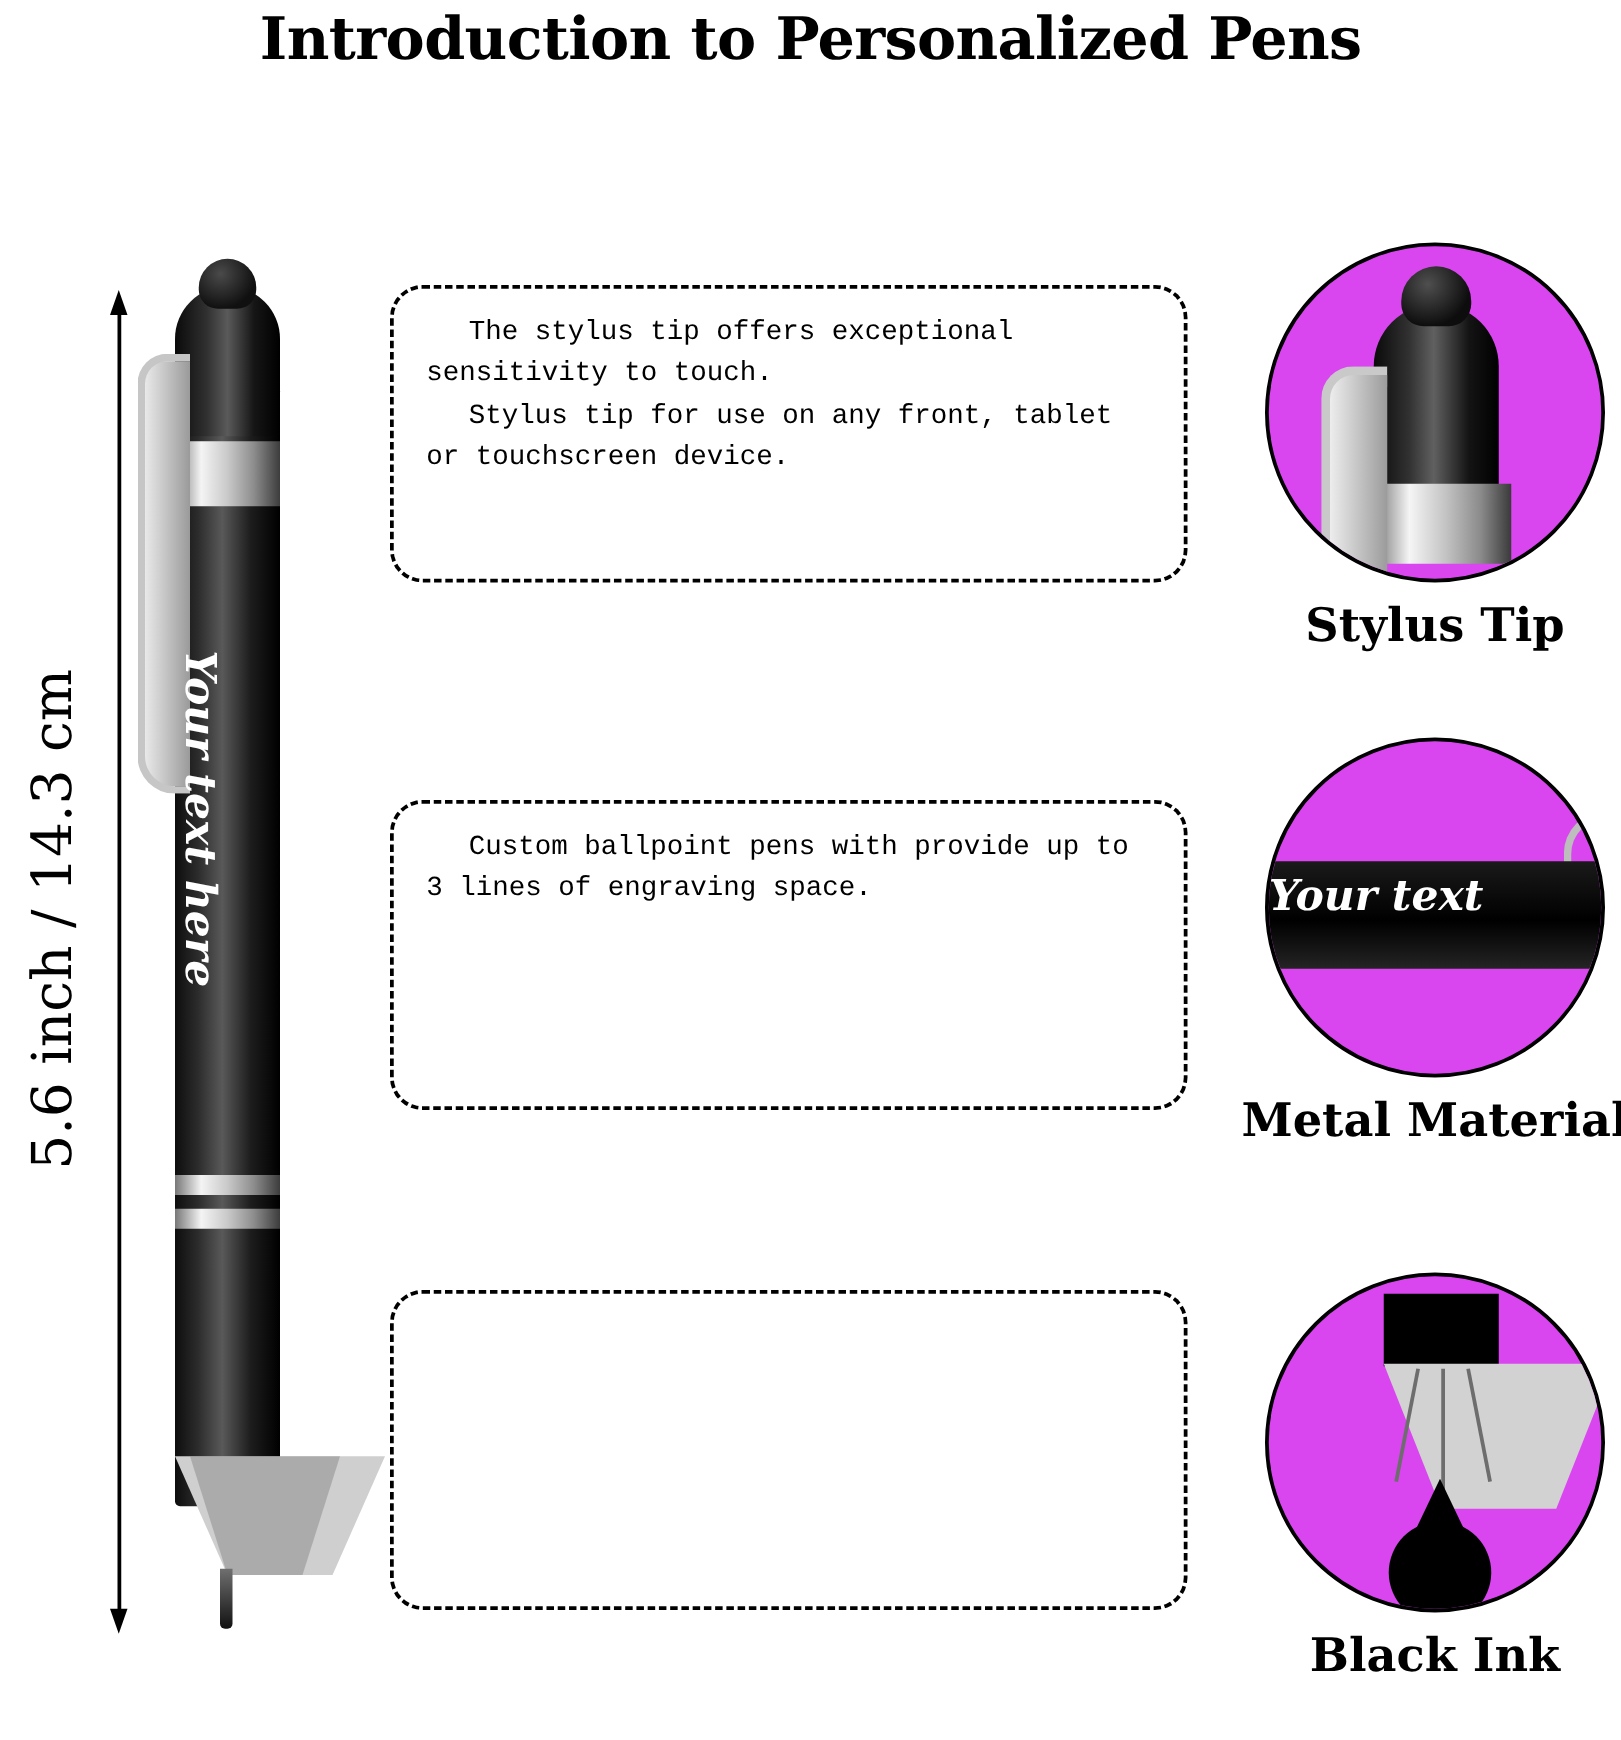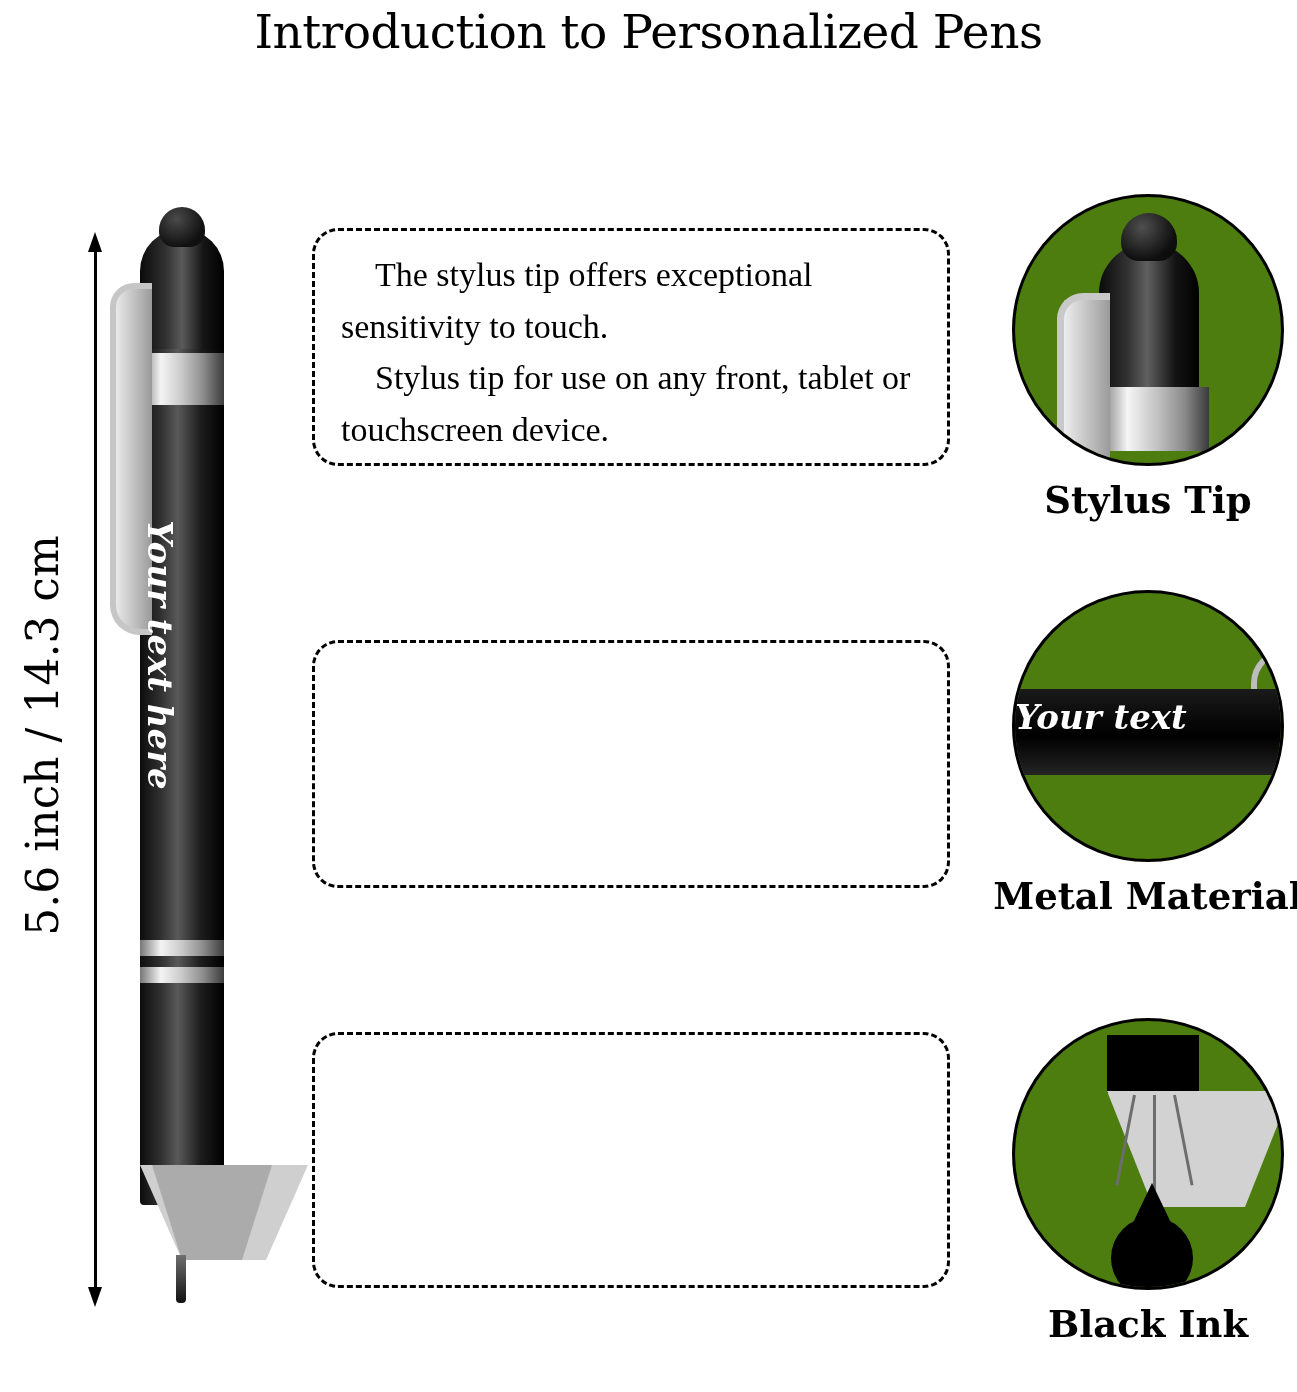--- a/index.html
+++ b/index.html
@@ -17,21 +17,21 @@
   }
 
   
   .title {
     position: absolute;
     top: 4px;
     left: 0;
     width: 1297px;
     text-align: center;
     font-family: "DejaVu Serif", serif;
-    font-weight: normal;
+    font-weight: bold;
     font-size: 47px;
     letter-spacing: -0.5px;
     white-space: nowrap;
   }
 
   
   .measure-axis {
     position: absolute;
     left: 88px;
     top: 232px;
@@ -177,42 +177,42 @@
     white-space: nowrap;
   }
 
   
   .callout {
     position: absolute;
     border: 3px dashed #000;
     border-radius: 26px;
     box-sizing: border-box;
     padding: 18px 24px 18px 26px;
-    font-family: Liberation Serif, serif;
-    font-size: 34px;
+    font-family: Liberation Mono, monospace;
+    font-size: 22px;
     line-height: 1.52;
   }
   .callout p { margin: 0; text-indent: 34px; }
   .callout-1 { left: 312px; top: 228px; width: 638px; height: 238px; }
   .callout-2 { left: 312px; top: 640px; width: 638px; height: 248px; }
   .callout-3 { left: 312px; top: 1032px; width: 638px; height: 256px; }
 
   
   .detail {
     position: absolute;
     width: 272px;
     height: 272px;
   }
   .detail .circle {
     position: absolute;
     inset: 0;
     border: 3px solid #000;
     border-radius: 50%;
     overflow: hidden;
-    background: #4d7c0f;
+    background: #d946ef;
   }
   .detail .caption {
     position: absolute;
     left: -120px;
     top: 284px;
     width: 512px;
     text-align: center;
     font-family: "DejaVu Serif", serif;
     font-weight: bold;
     font-size: 37px;
@@ -374,20 +374,21 @@
   <div class="pen-clip"></div>
   <div class="pen-engrave">Your text here</div>
 </div>
 
 <div class="callout callout-1">
   <p>The stylus tip offers exceptional sensitivity to touch.</p>
   <p>Stylus tip for use on any front, tablet or touchscreen device.</p>
 </div>
 
 <div class="callout callout-2">
+  <p>Custom ballpoint pens with provide up to 3 lines of engraving space.</p>
 </div>
 
 <div class="callout callout-3">
 </div>
 
 <div class="detail detail-1">
   <div class="circle">
     <div class="d1-grip"></div>
     <div class="d1-nub"></div>
     <div class="d1-band"></div>

